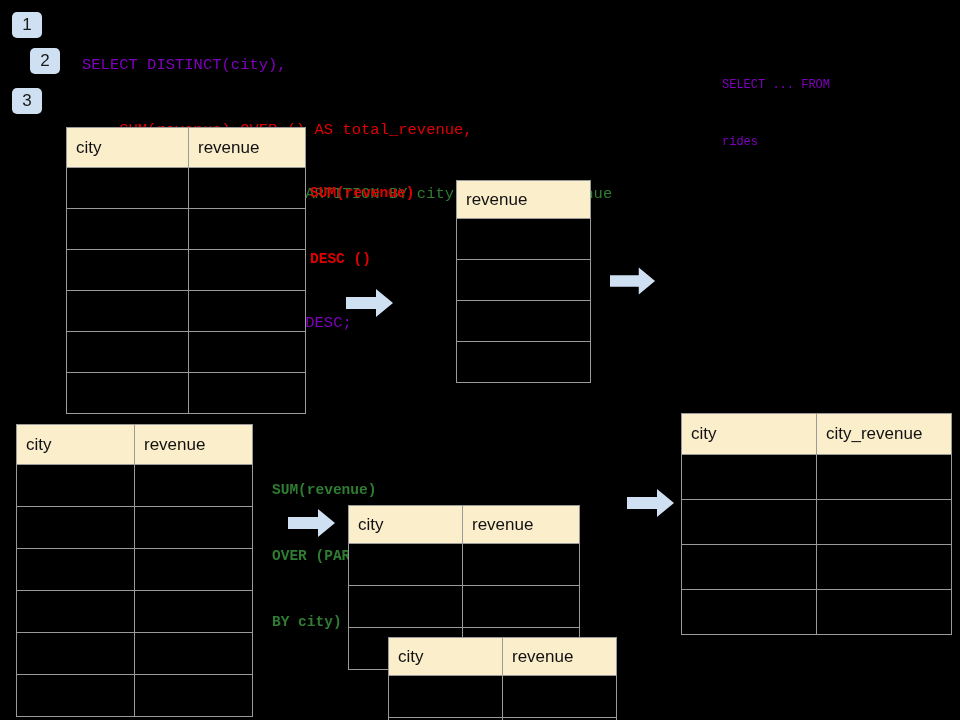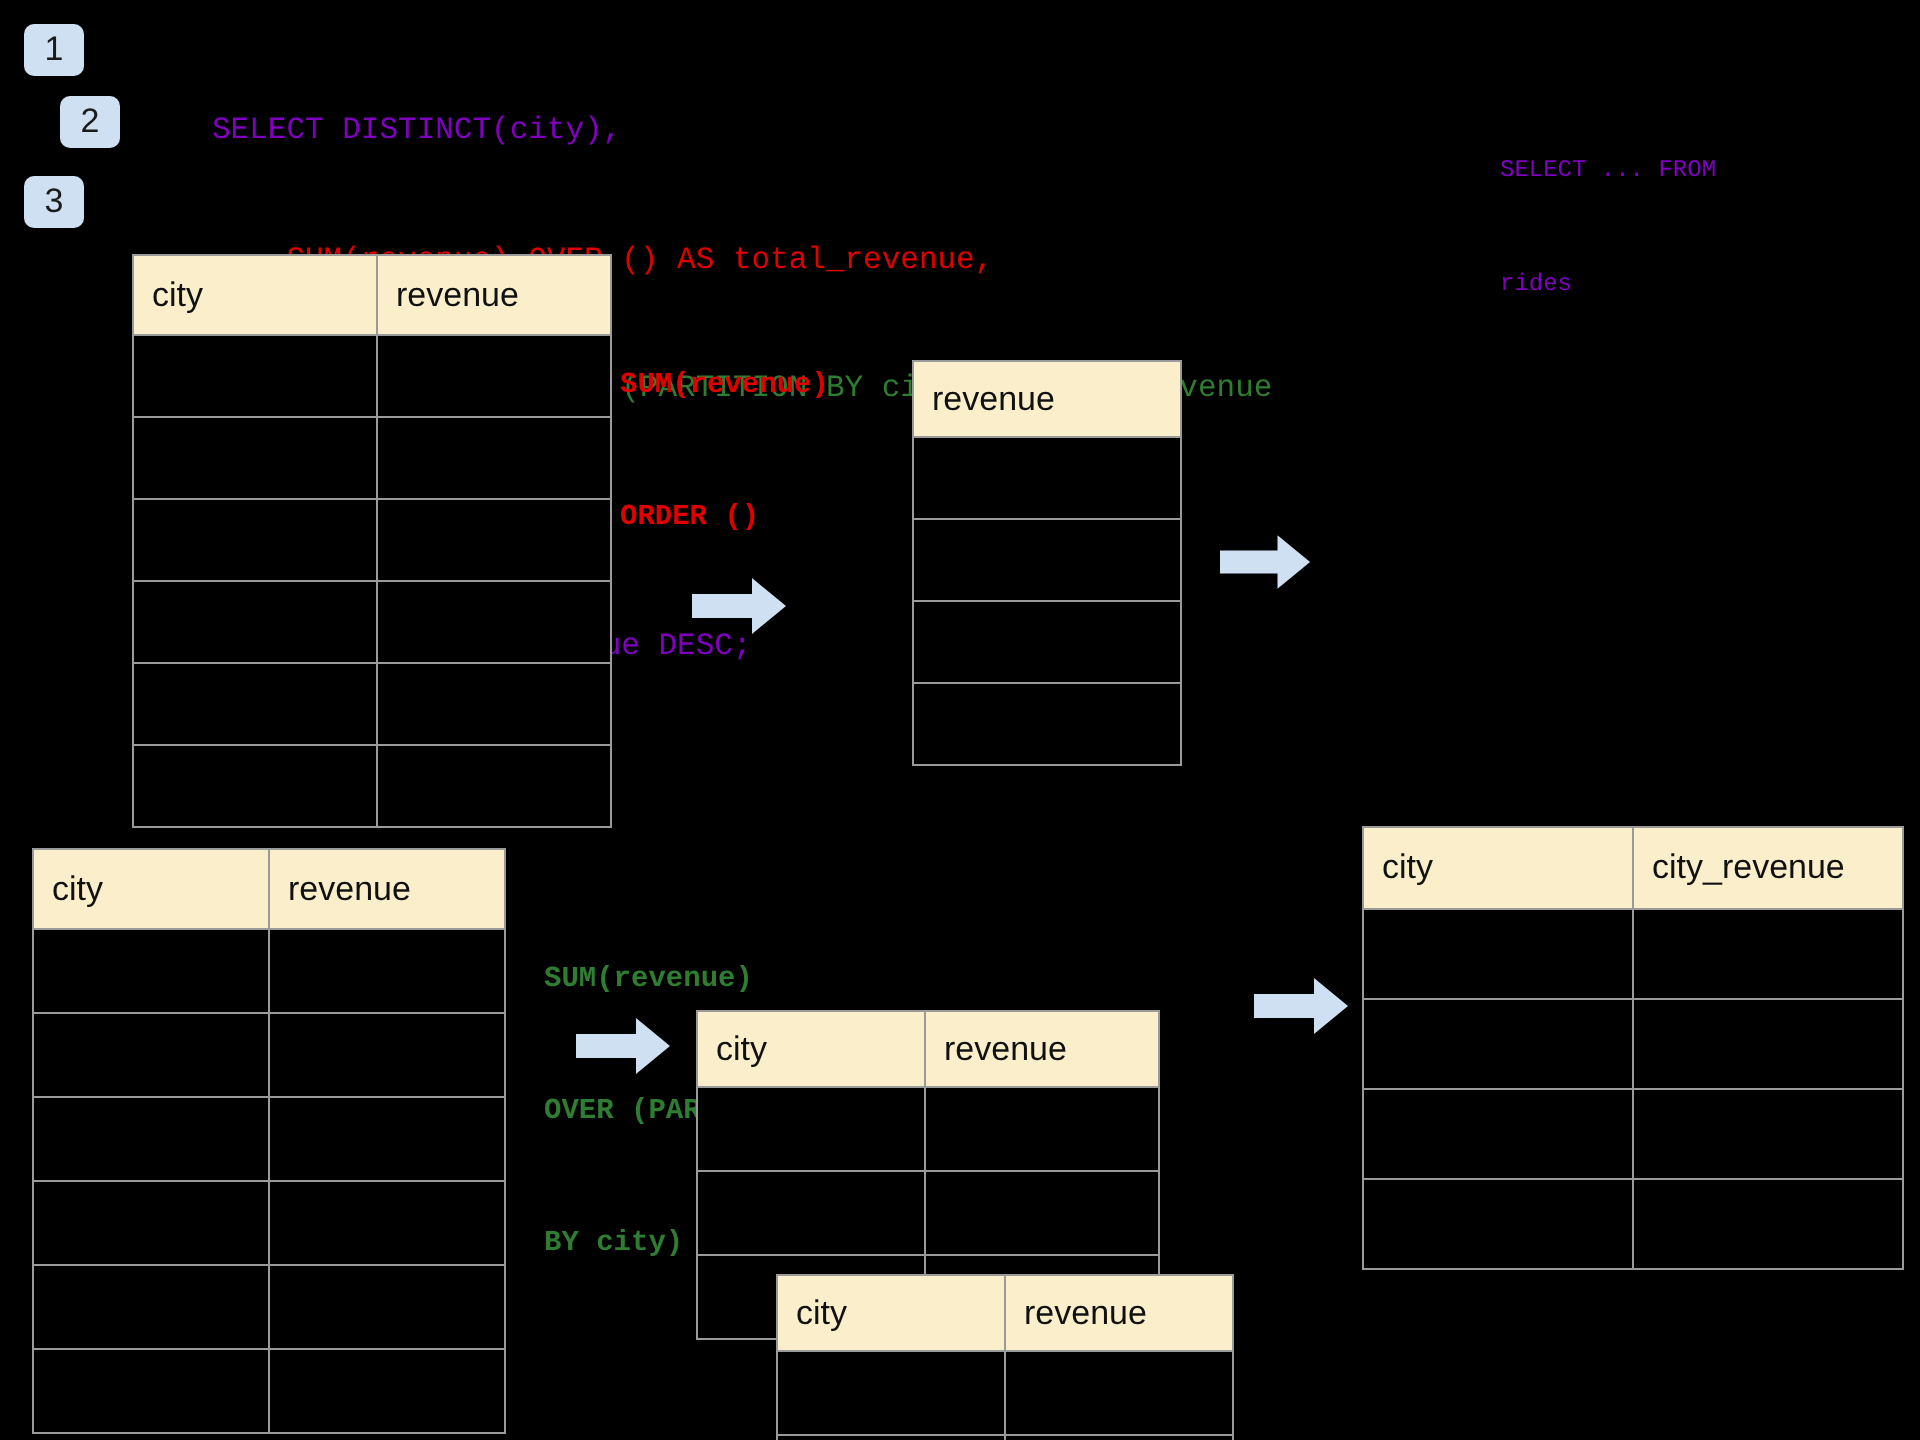--- a/index.html
+++ b/index.html
@@ -38,21 +38,21 @@
 
   
   .sql {
     position: absolute;
     font-family: "Liberation Mono", monospace;
     font-size: 15.5px;
     line-height: 21.5px;
     white-space: pre;
     letter-spacing: 0px;
   }
-  .sql-line { white-space: pre; margin-left: 24px; }
+  .sql-line { white-space: pre; }
 
   .side-note {
     position: absolute;
     font-family: "Liberation Mono", monospace;
     font-size: 12px;
     line-height: 19px;
     white-space: pre;
   }
 
   
@@ -106,28 +106,28 @@
   <div class="badge" id="badge-3" style="left: 12px; top: 88px; background: rgb(207, 224, 242);">3</div>
 
   <div class="sql" id="sql-block" style="left:82px; top:12px;">
     <div class="sql-line" id="sql-line-0" style="color: rgb(128, 0, 192);">SELECT DISTINCT(city),</div>
     <div class="sql-line" id="sql-line-1" style="color: rgb(224, 0, 0);">    SUM(revenue) OVER () AS total_revenue,</div>
     <div class="sql-line" id="sql-line-2" style="color: rgb(47, 125, 50);">    SUM(revenue) OVER (PARTITION BY city) as city_revenue</div>
     <div class="sql-line" id="sql-line-3" style="color: rgb(128, 0, 192);">  FROM rides</div>
     <div class="sql-line" id="sql-line-4" style="color: rgb(128, 0, 192);">  ORDER by city_revenue DESC;</div>
   </div>
 
-  <div class="side-note" id="side-note" style="left: 750px; top: 38px; color: rgb(128, 0, 192);">
+  <div class="side-note" id="side-note" style="left: 722px; top: 38px; color: rgb(128, 0, 192);">
     <div>SELECT ... FROM</div>
     <div>rides</div>
   </div>
 
   <div class="annot" id="annot-0" style="left: 310px; top: 138px; color: rgb(224, 0, 0);">
     <div>SUM(revenue)</div>
-    <div>ORDER ()</div>
+    <div>DESC ()</div>
   </div>
 
   <div class="annot" id="annot-1" style="left: 272px; top: 435px; color: rgb(47, 125, 50);">
     <div>SUM(revenue)</div>
     <div>OVER (PARTITION</div>
     <div>BY city)</div>
   </div>
 
   <div id="tables-layer">
       <table class="tbl" id="table-rides-top" style="left: 66px; top: 127px; width: 239px;">

